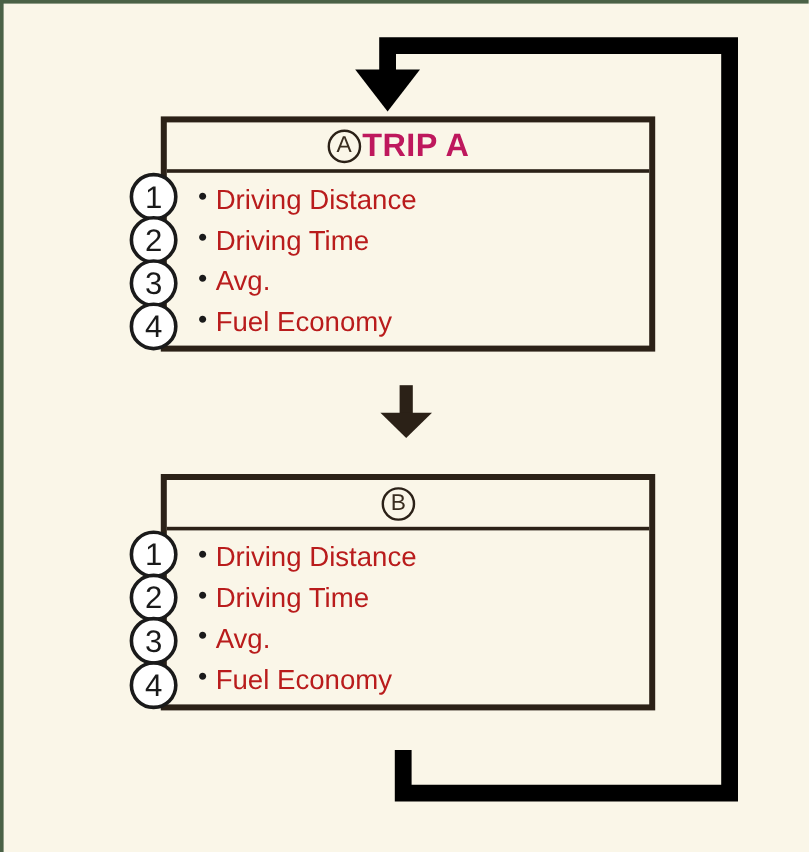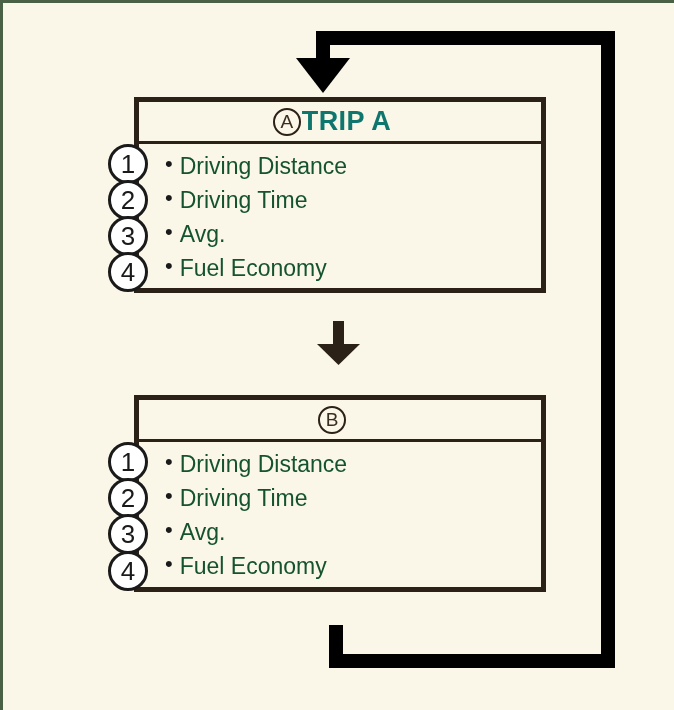--- a/index.html
+++ b/index.html
@@ -67,21 +67,21 @@
     justify-content: center;
     font-size: 19px;
     font-weight: 400;
     color: #3a2e20;
     line-height: 1;
     box-sizing: border-box;
   }
   .trip-title {
     font-size: 27px;
     font-weight: bold;
-    color: #0f766e;
+    color: #be185d;
     letter-spacing: 0.4px;
     margin-left: 1px;
     white-space: nowrap;
   }
 
   .box-body {
     position: relative;
     padding: 5px 0 0 0;
   }
   .feature-row {
@@ -93,21 +93,21 @@
   }
   .bullet {
     font-size: 22px;
     line-height: 1;
     color: #1a1a1a;
     margin-right: 7px;
     transform: translateY(-2px);
   }
   .feature-label {
     font-size: 23px;
-    color: #14532d;
+    color: #b91c1c;
     white-space: nowrap;
   }
 
   
   .num-badge {
     position: absolute;
     left: -31px;
     width: 40px;
     height: 40px;
     border-radius: 50%;

